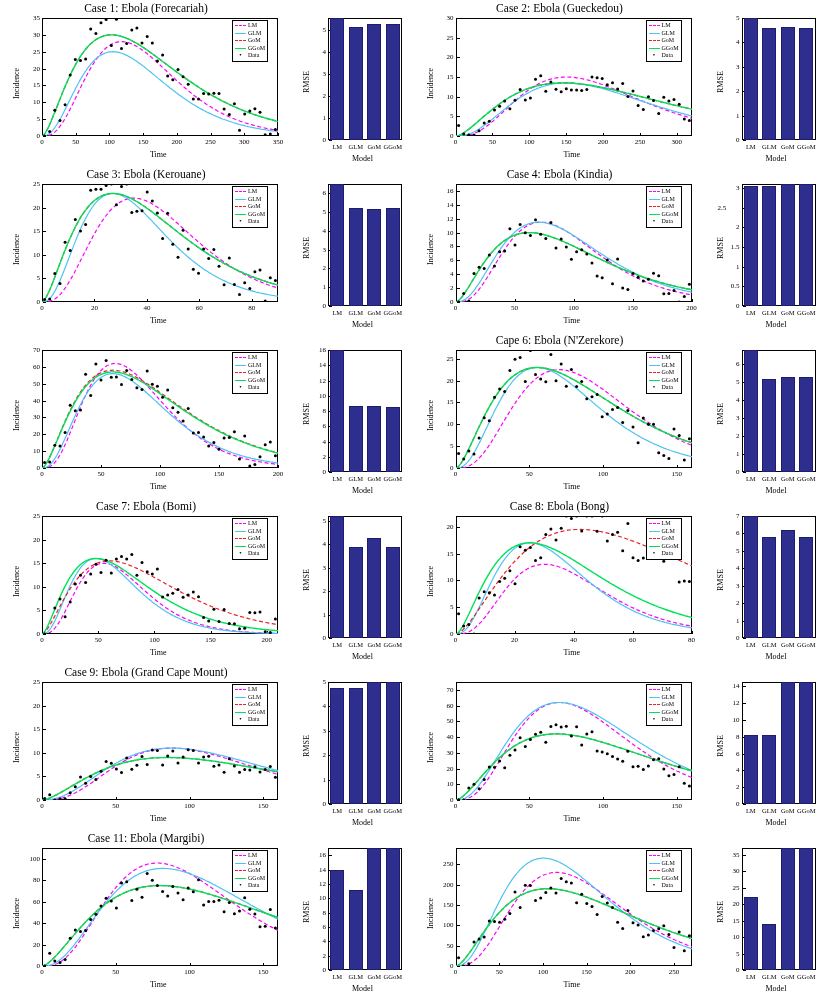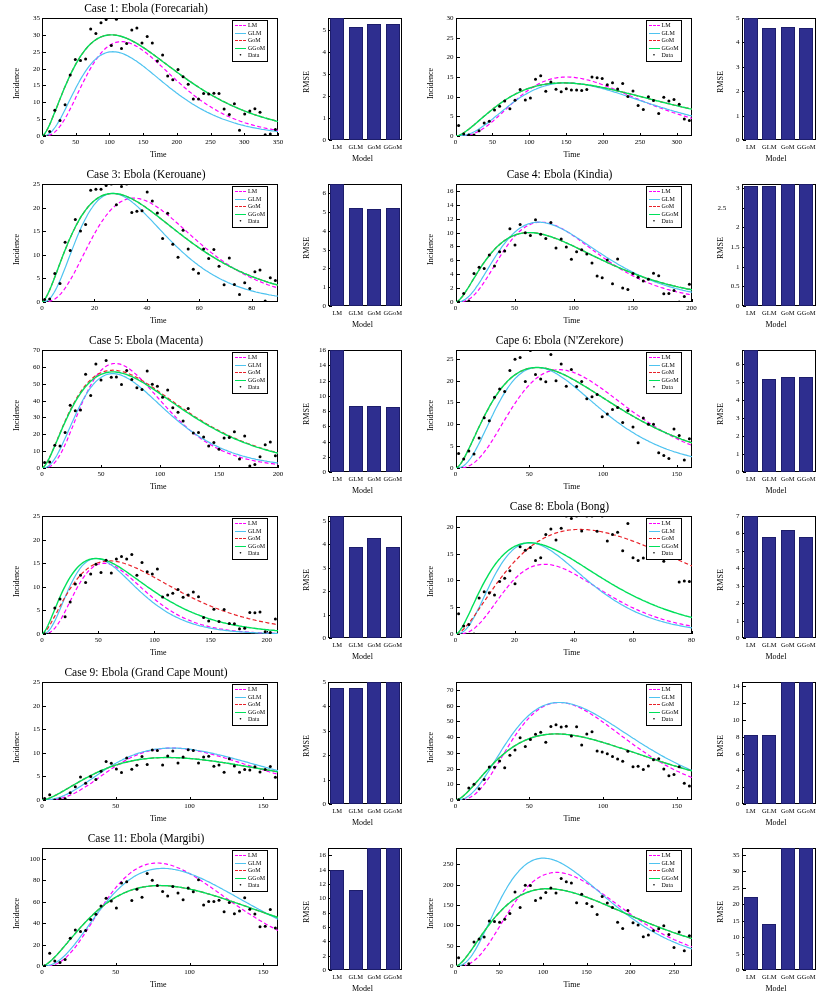--- a/index.html
+++ b/index.html
@@ -169,20 +169,21 @@
           <div class="bar" style="left: 56.72px; width: 14.06px; height: 113.207px; bottom: 26px;"></div>
           <div class="tick" style="left: 52.5px; top: 143px; width: 22.5px; text-align: center; font-size: 6.5px;">GLM</div>
           <div class="bar" style="left: 75.22px; width: 14.06px; height: 116.505px; bottom: 26px;"></div>
           <div class="tick" style="left: 71px; top: 143px; width: 22.5px; text-align: center; font-size: 6.5px;">GoM</div>
           <div class="bar" style="left: 93.72px; width: 14.06px; height: 116.505px; bottom: 26px;"></div>
           <div class="tick" style="left: 89.5px; top: 143px; width: 22.5px; text-align: center; font-size: 6.5px;">GGoM</div>
         </div>
     </div>
     <div class="halfcase">
       <div class="curvewrap">
+        <div class="ctitle">Case 2: Ebola (Gueckedou)</div>
         <div class="plotbox curvebox"></div>
       <div class="ylab" style="left: 12px; top: 99px;">Incidence</div>
           <div class="xlab" style="left: 150px; top: 150px;">Time</div>
           <div class="tickmark" style="left: 42px; top: 133px; width: 1px; height: 3px;"></div>
           <div class="tick" style="left: 36px; top: 138px; width: 12px; text-align: center;">0</div>
           <div class="tickmark" style="left: 78.875px; top: 133px; width: 1px; height: 3px;"></div>
           <div class="tick" style="left: 72.875px; top: 138px; width: 12px; text-align: center;">50</div>
           <div class="tickmark" style="left: 115.75px; top: 133px; width: 1px; height: 3px;"></div>
           <div class="tick" style="left: 109.75px; top: 138px; width: 12px; text-align: center;">100</div>
           <div class="tickmark" style="left: 152.625px; top: 133px; width: 1px; height: 3px;"></div>
@@ -590,21 +591,20 @@
           <div class="bar" style="left: 75.22px; width: 14.06px; height: 122px; bottom: 26px;"></div>
           <div class="tick" style="left: 71px; top: 143px; width: 22.5px; text-align: center; font-size: 6.5px;">GoM</div>
           <div class="bar" style="left: 93.72px; width: 14.06px; height: 122px; bottom: 26px;"></div>
           <div class="tick" style="left: 89.5px; top: 143px; width: 22.5px; text-align: center; font-size: 6.5px;">GGoM</div>
         </div>
     </div>
   </div>
   <div class="row">
     <div class="halfcase">
       <div class="curvewrap">
-        <div class="ctitle">Case 5: Ebola (Macenta)</div>
         <div class="plotbox curvebox"></div>
       <div class="ylab" style="left: 12px; top: 99px;">Incidence</div>
           <div class="xlab" style="left: 150px; top: 150px;">Time</div>
           <div class="tickmark" style="left: 42px; top: 133px; width: 1px; height: 3px;"></div>
           <div class="tick" style="left: 36px; top: 138px; width: 12px; text-align: center;">0</div>
           <div class="tickmark" style="left: 101px; top: 133px; width: 1px; height: 3px;"></div>
           <div class="tick" style="left: 95px; top: 138px; width: 12px; text-align: center;">50</div>
           <div class="tickmark" style="left: 160px; top: 133px; width: 1px; height: 3px;"></div>
           <div class="tick" style="left: 154px; top: 138px; width: 12px; text-align: center;">100</div>
           <div class="tickmark" style="left: 219px; top: 133px; width: 1px; height: 3px;"></div>
@@ -870,20 +870,21 @@
           <div class="bar" style="left: 75.22px; width: 14.06px; height: 95.0882px; bottom: 26px;"></div>
           <div class="tick" style="left: 71px; top: 143px; width: 22.5px; text-align: center; font-size: 6.5px;">GoM</div>
           <div class="bar" style="left: 93.72px; width: 14.06px; height: 95.0882px; bottom: 26px;"></div>
           <div class="tick" style="left: 89.5px; top: 143px; width: 22.5px; text-align: center; font-size: 6.5px;">GGoM</div>
         </div>
     </div>
   </div>
   <div class="row">
     <div class="halfcase">
       <div class="curvewrap">
+        <div class="ctitle">Case 7: Ebola (Bomi)</div>
         <div class="plotbox curvebox"></div>
       <div class="ylab" style="left: 12px; top: 99px;">Incidence</div>
           <div class="xlab" style="left: 150px; top: 150px;">Time</div>
           <div class="tickmark" style="left: 42px; top: 133px; width: 1px; height: 3px;"></div>
           <div class="tick" style="left: 36px; top: 138px; width: 12px; text-align: center;">0</div>
           <div class="tickmark" style="left: 98.1905px; top: 133px; width: 1px; height: 3px;"></div>
           <div class="tick" style="left: 92.1905px; top: 138px; width: 12px; text-align: center;">50</div>
           <div class="tickmark" style="left: 154.381px; top: 133px; width: 1px; height: 3px;"></div>
           <div class="tick" style="left: 148.381px; top: 138px; width: 12px; text-align: center;">100</div>
           <div class="tickmark" style="left: 210.571px; top: 133px; width: 1px; height: 3px;"></div>

